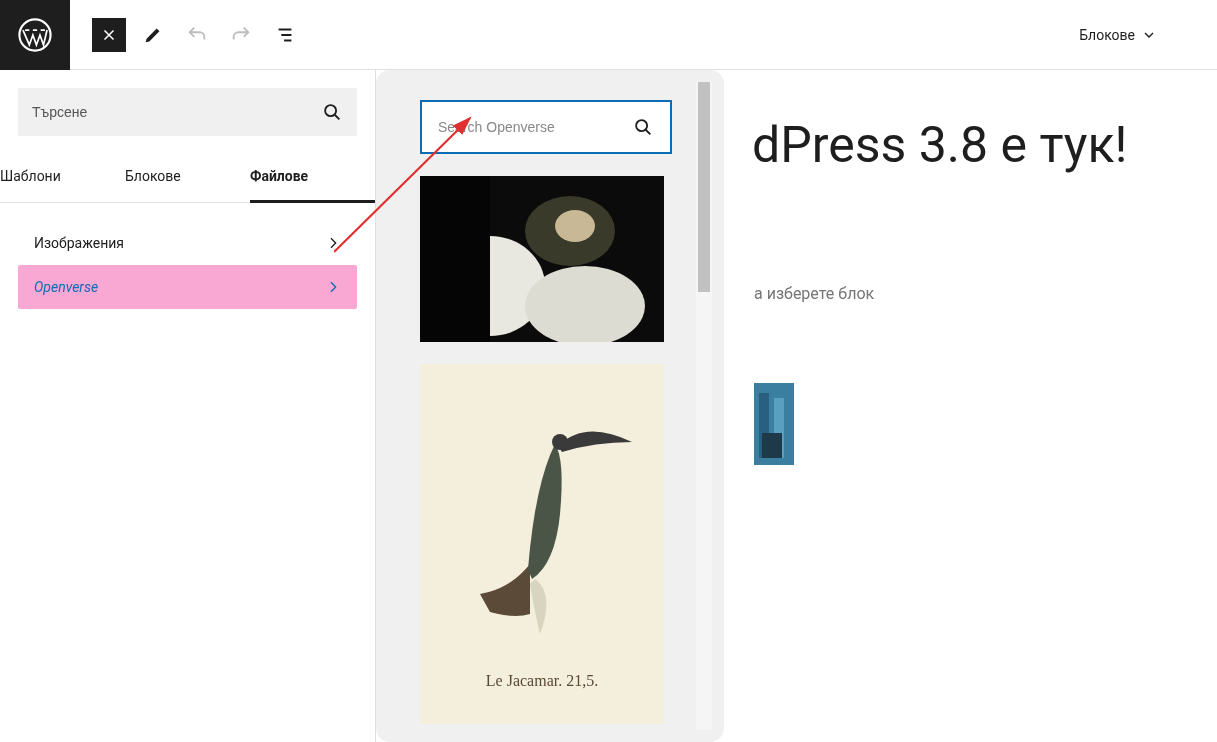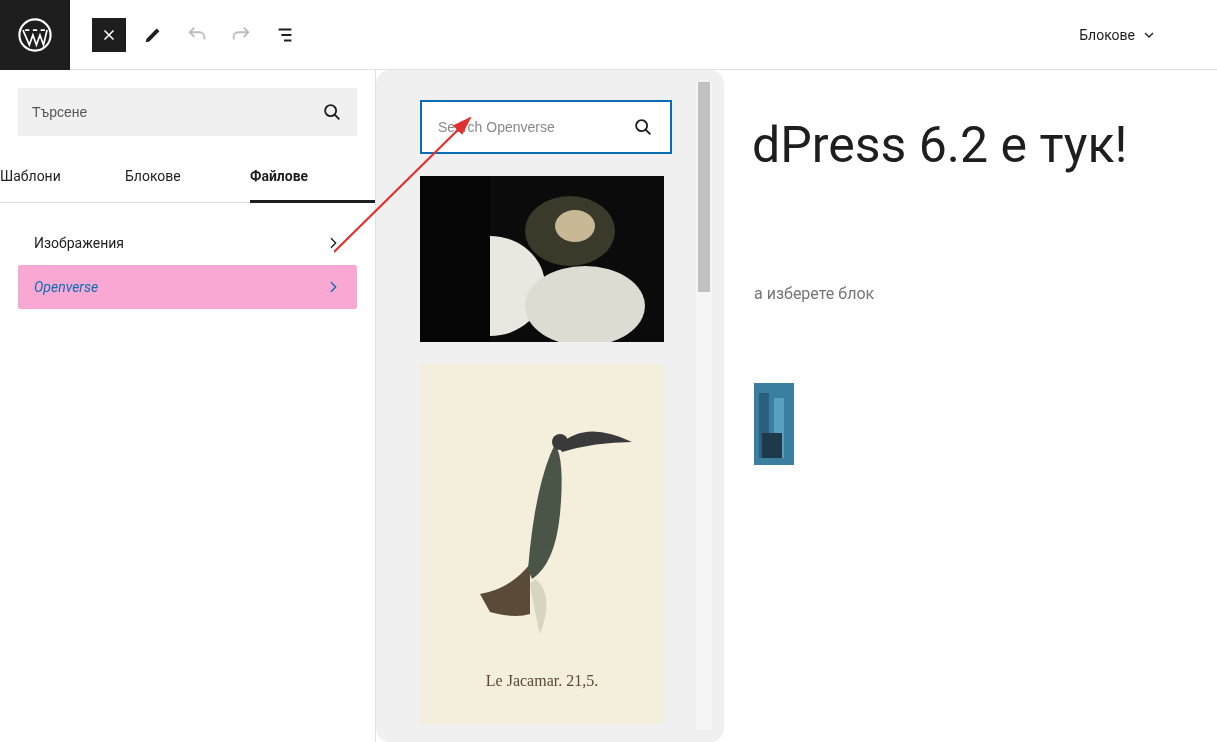--- a/index.html
+++ b/index.html
@@ -157,21 +157,21 @@
         <path d="M115 215 Q135 230 120 270 Q115 250 110 220 Z" fill="#d8d4c0"></path>
         <text x="122" y="322" text-anchor="middle" font-family="cursive" font-size="16" fill="#5a4a35">Le Jacamar. 21,5.</text>
       </svg>
     </div>
     <div class="scrollbar-track">
       <div class="scrollbar-thumb"></div>
     </div>
   </div>
 
   <div class="content">
-    <div class="heading">dPress 6.2 е тук!</div>
+    <div class="heading">dPress 3.8 е тук!</div>
     <div class="placeholder-line second">а изберете блок</div>
     <svg class="small-thumb" width="40" height="82" viewBox="0 0 40 82">
       <rect width="40" height="82" fill="#3a7fa0"></rect>
       <rect x="5" y="10" width="10" height="65" fill="#2a5f80"></rect>
       <rect x="20" y="15" width="10" height="60" fill="#5a9fc0"></rect>
       <rect x="8" y="50" width="20" height="25" fill="#1e3a4a"></rect>
     </svg>
   </div>
 </div>
 

